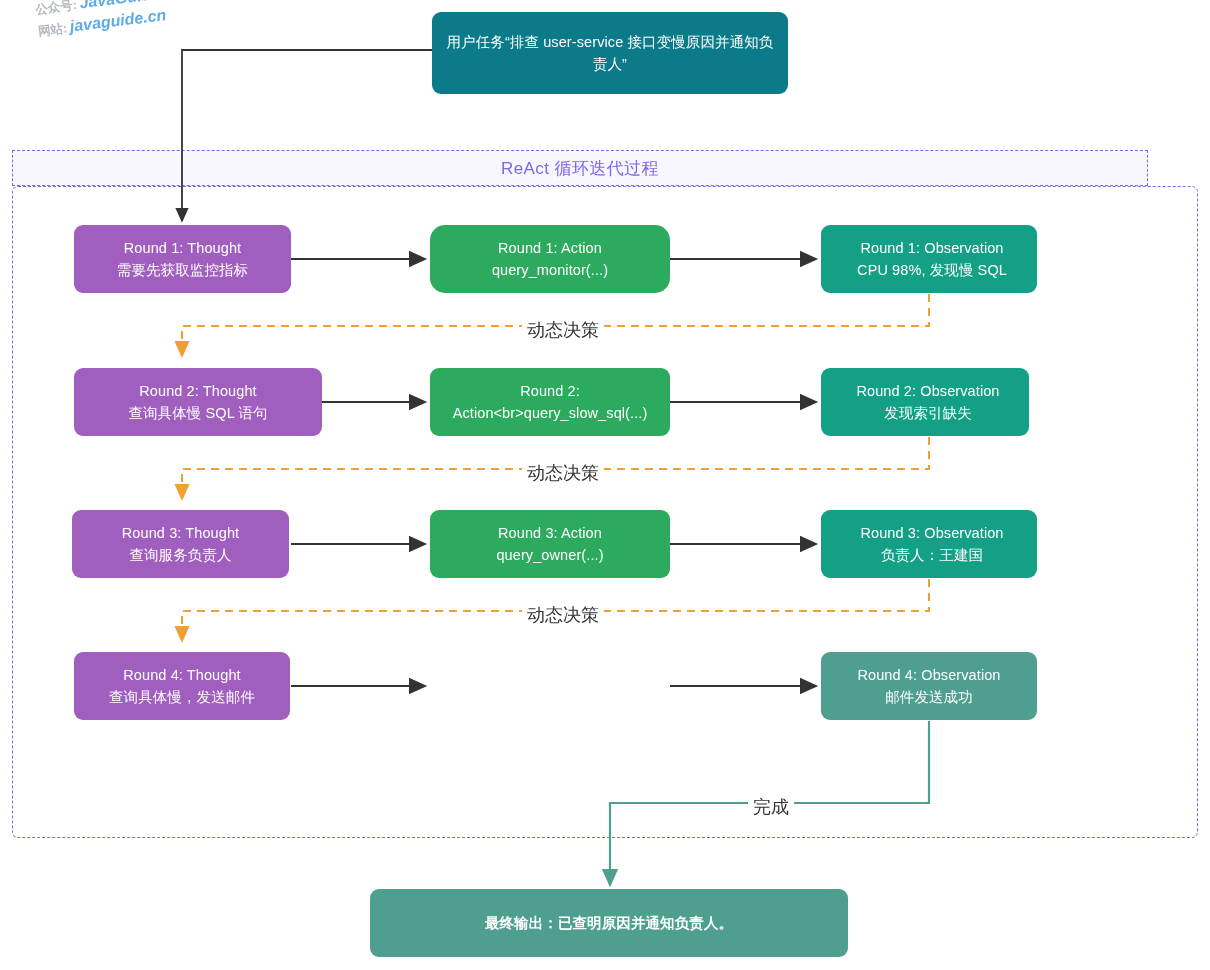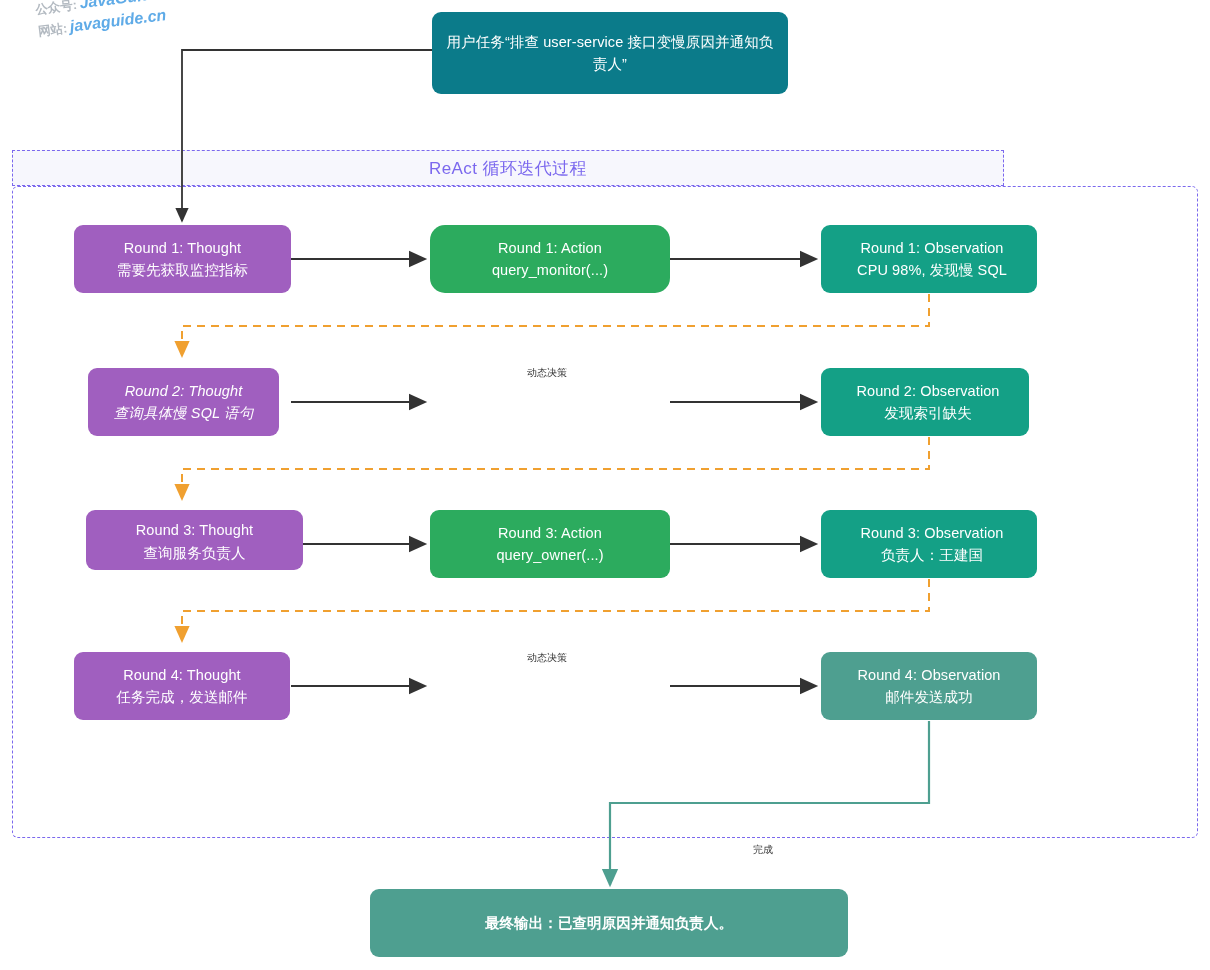--- a/index.html
+++ b/index.html
@@ -104,43 +104,42 @@
     color: #7b68ee;
     font-size: 17px;
     letter-spacing: 0.4px;
   }
 
   
   .edge-label {
     position: absolute;
     background: #ffffff;
     color: #333333;
-    font-size: 10px;
+    font-size: 18px;
     padding: 1px 5px;
     white-space: nowrap;
     text-align: center;
-    margin-top: 48px;
   }
 </style>
 </head>
 <body>
 
 <div id="diagram-root">
 
   <div class="watermark">
     <div class="wm-row first">
       <span>公众号:</span><span class="wm-val">JavaGuide</span>
     </div>
     <div class="wm-row second">
       <span>网站:</span><span class="wm-val">javaguide.cn</span>
     </div>
   </div>
 
   <div class="subgraph" style="left:12px; top:186px; width:1186px; height:652px;"></div>
-  <div class="subgraph-title-band" style="left:12px; top:150px; width:992px; height:36px;">
+  <div class="subgraph-title-band" style="left:12px; top:150px; width:1136px; height:36px;">
     <span class="subgraph-title">ReAct 循环迭代过程</span>
   </div>
 
   <svg class="edges" viewBox="0 0 1210 970">
     <defs>
       <marker id="arrow-dark" markerWidth="9" markerHeight="9" refX="7.5" refY="4.5" orient="auto">
         <path d="M0,0.7 L8.5,4.5 L0,8.3 z" fill="#333333"></path>
       </marker>
       <marker id="arrow-orange" markerWidth="9" markerHeight="9" refX="7.5" refY="4.5" orient="auto">
         <path d="M0,0.7 L8.5,4.5 L0,8.3 z" fill="#f0a030"></path>
@@ -194,34 +193,40 @@
       <span class="nlabel">query_monitor(...)</span>
     </div>
   </div>
   <div class="node node-obs" style="left:821px; top:225px; width:216px; height:68px;">
     <div>
       <span class="nlabel">Round 1: Observation</span>
       <span class="nlabel">CPU 98%, 发现慢 SQL</span>
     </div>
   </div>
 
-  <div class="node node-thought" style="left:88px; top:368px; width:191px; height:68px;font-style:italic;">
+  <div class="node node-thought" style="left:74px; top:368px; width:248px; height:68px;">
     <div>
       <span class="nlabel">Round 2: Thought</span>
       <span class="nlabel">查询具体慢 SQL 语句</span>
     </div>
   </div>
+  <div class="node node-action" style="left:430px; top:368px; width:240px; height:68px;">
+    <div>
+      <span class="nlabel">Round 2:</span>
+      <span class="nlabel">Action&lt;br&gt;query_slow_sql(...)</span>
+    </div>
+  </div>
   <div class="node node-obs" style="left:821px; top:368px; width:208px; height:68px;">
     <div>
       <span class="nlabel">Round 2: Observation</span>
       <span class="nlabel">发现索引缺失</span>
     </div>
   </div>
 
-  <div class="node node-thought" style="left:86px; top:510px; width:217px; height:60px;align-items:flex-end;">
+  <div class="node node-thought" style="left:72px; top:510px; width:217px; height:68px;">
     <div>
       <span class="nlabel">Round 3: Thought</span>
       <span class="nlabel">查询服务负责人</span>
     </div>
   </div>
   <div class="node node-action" style="left:430px; top:510px; width:240px; height:68px;">
     <div>
       <span class="nlabel">Round 3: Action</span>
       <span class="nlabel">query_owner(...)</span>
     </div>
@@ -229,21 +234,21 @@
   <div class="node node-obs" style="left:821px; top:510px; width:216px; height:68px;">
     <div>
       <span class="nlabel">Round 3: Observation</span>
       <span class="nlabel">负责人：王建国</span>
     </div>
   </div>
 
   <div class="node node-thought" style="left:74px; top:652px; width:216px; height:68px;">
     <div>
       <span class="nlabel">Round 4: Thought</span>
-      <span class="nlabel">任务完成，发送邮件</span>
+      <span class="nlabel">查询具体慢，发送邮件</span>
     </div>
   </div>
   <div class="node node-obs-soft" style="left:821px; top:652px; width:216px; height:68px;">
     <div>
       <span class="nlabel">Round 4: Observation</span>
       <span class="nlabel">邮件发送成功</span>
     </div>
   </div>
 
   <div class="node node-final" style="left:370px; top:889px; width:478px; height:68px;">

